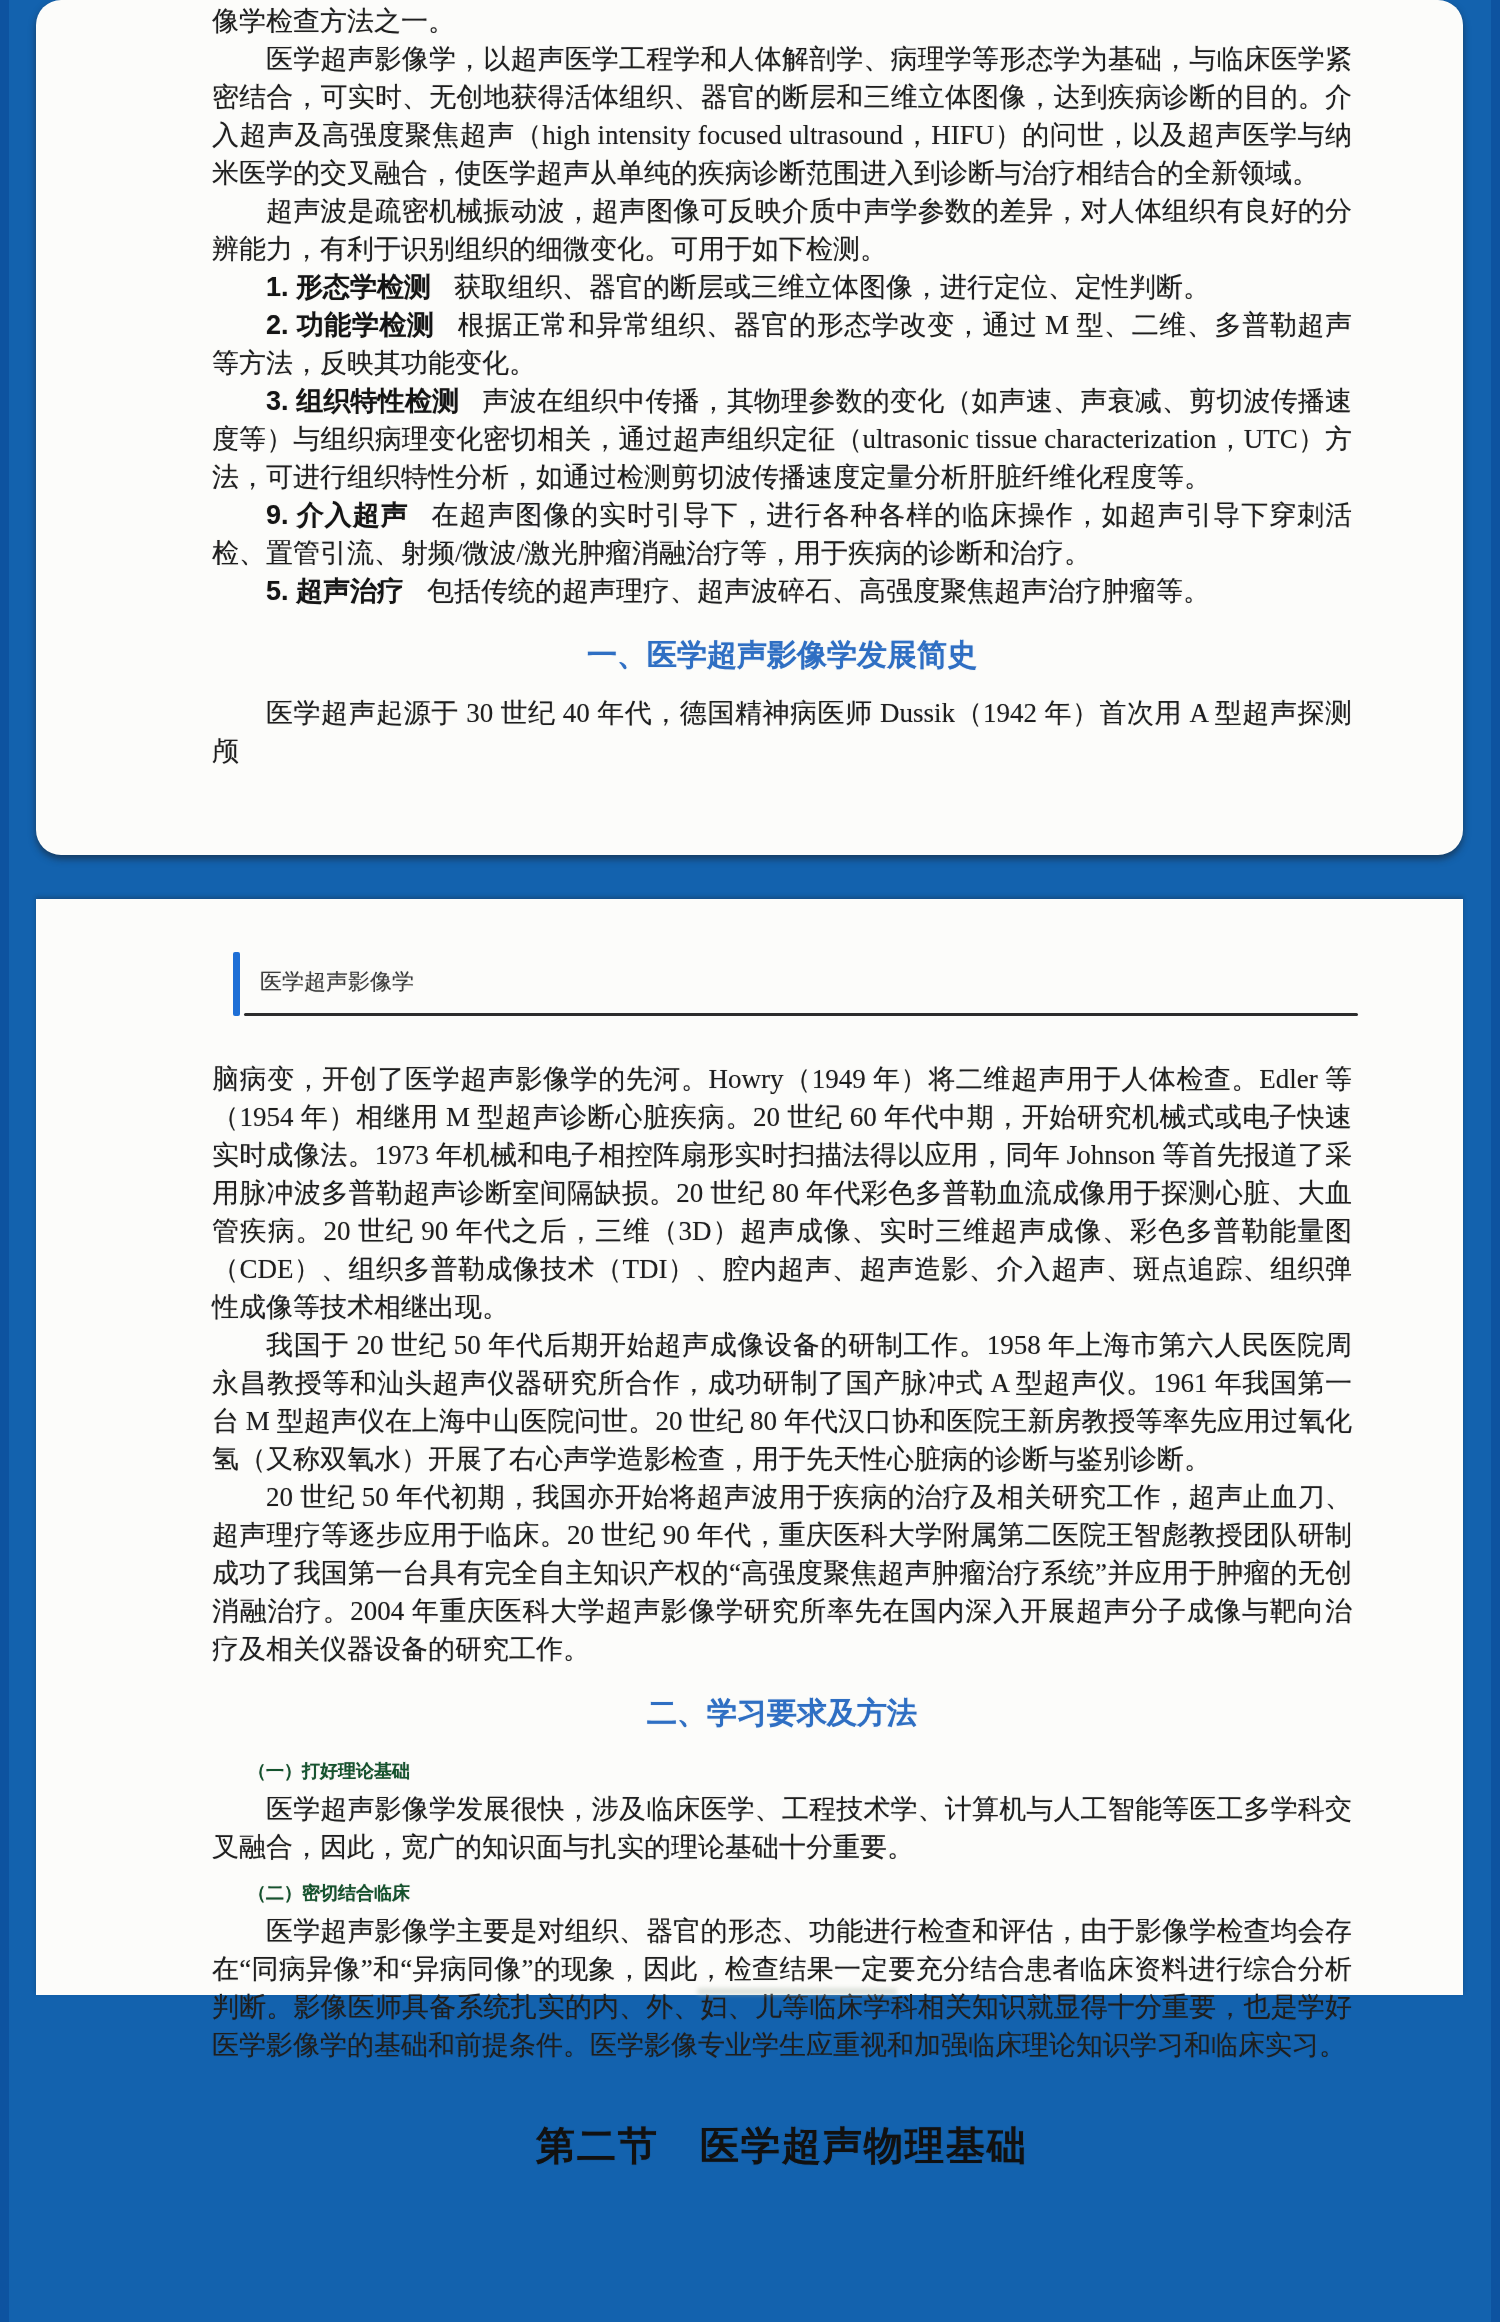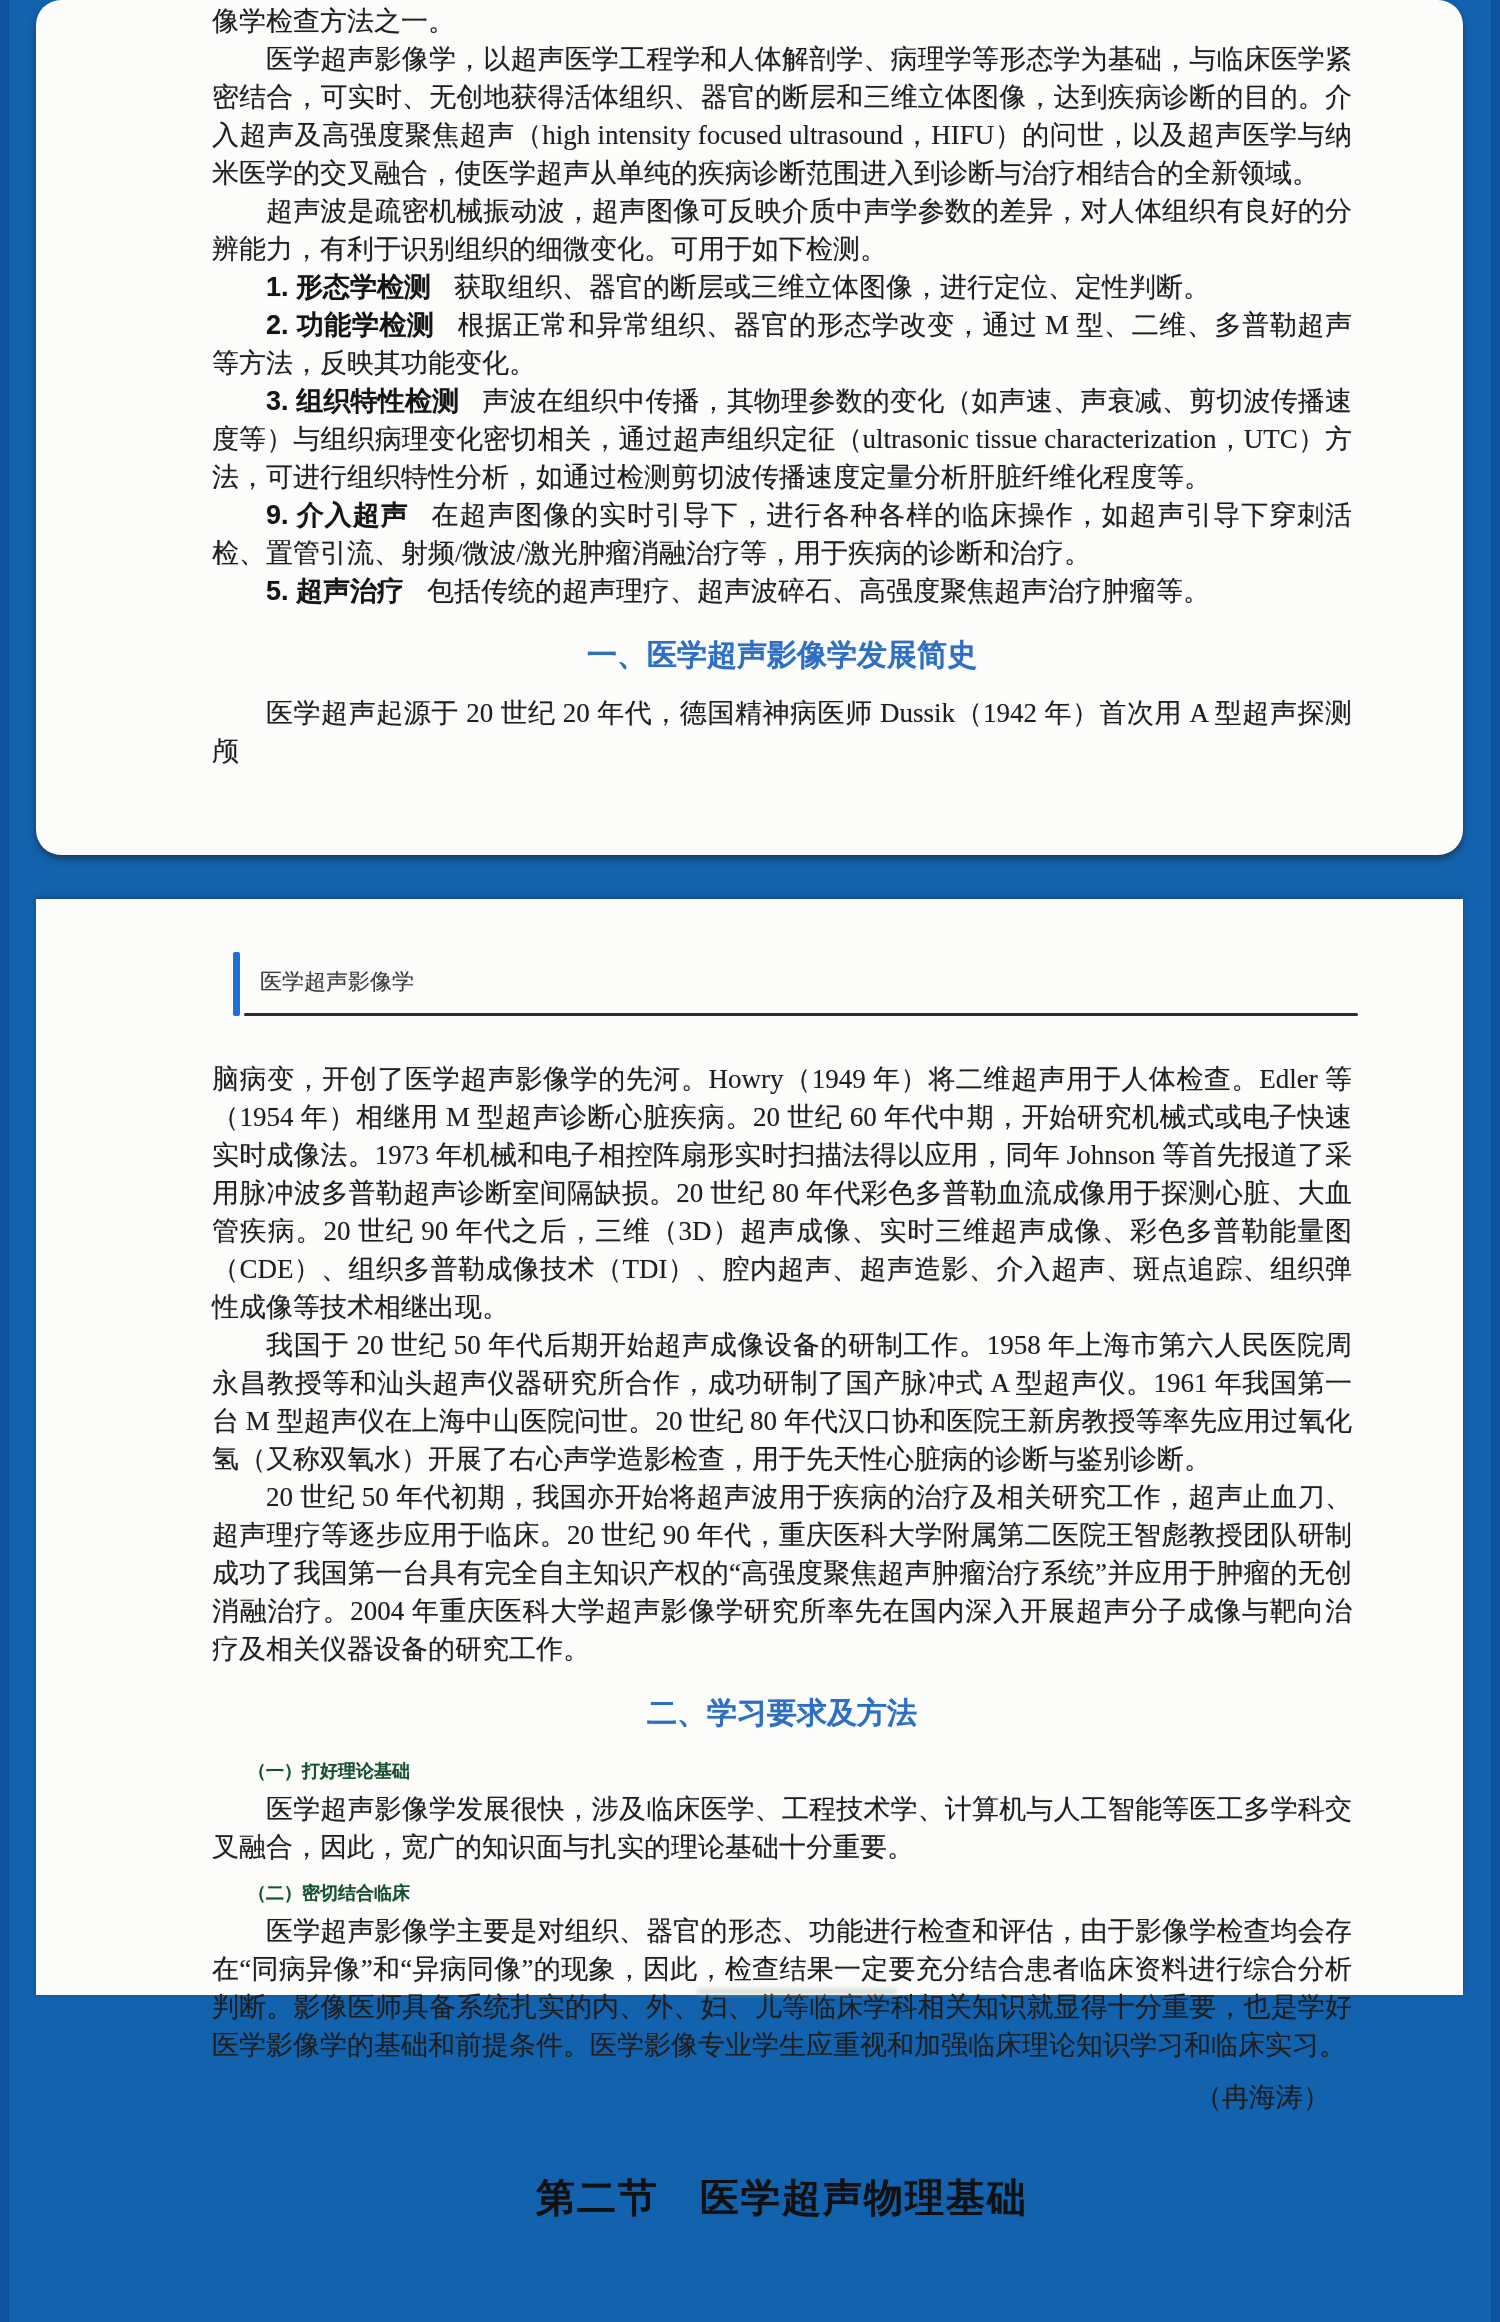--- a/index.html
+++ b/index.html
@@ -80,21 +80,21 @@
     <p class="body indent">医学超声影像学，以超声医学工程学和人体解剖学、病理学等形态学为基础，与临床医学紧密结合，可实时、无创地获得活体组织、器官的断层和三维立体图像，达到疾病诊断的目的。介入超声及高强度聚焦超声（high intensity focused ultrasound，HIFU）的问世，以及超声医学与纳米医学的交叉融合，使医学超声从单纯的疾病诊断范围进入到诊断与治疗相结合的全新领域。</p>
     <p class="body indent">超声波是疏密机械振动波，超声图像可反映介质中声学参数的差异，对人体组织有良好的分辨能力，有利于识别组织的细微变化。可用于如下检测。</p>
 
     <p class="body indent"><span class="item-label">1. 形态学检测</span><span>获取组织、器官的断层或三维立体图像，进行定位、定性判断。</span></p>
     <p class="body indent"><span class="item-label">2. 功能学检测</span><span>根据正常和异常组织、器官的形态学改变，通过 M 型、二维、多普勒超声等方法，反映其功能变化。</span></p>
     <p class="body indent"><span class="item-label">3. 组织特性检测</span><span>声波在组织中传播，其物理参数的变化（如声速、声衰减、剪切波传播速度等）与组织病理变化密切相关，通过超声组织定征（ultrasonic tissue characterization，UTC）方法，可进行组织特性分析，如通过检测剪切波传播速度定量分析肝脏纤维化程度等。</span></p>
     <p class="body indent"><span class="item-label">9. 介入超声</span><span>在超声图像的实时引导下，进行各种各样的临床操作，如超声引导下穿刺活检、置管引流、射频/微波/激光肿瘤消融治疗等，用于疾病的诊断和治疗。</span></p>
     <p class="body indent"><span class="item-label">5. 超声治疗</span><span>包括传统的超声理疗、超声波碎石、高强度聚焦超声治疗肿瘤等。</span></p>
 
     <h2 class="blue-heading">一、医学超声影像学发展简史</h2>
-    <p class="body indent">医学超声起源于 20 世纪 20 年代，德国精神病医师 Dussik（1942 年）首次用 A 型超声探测颅</p>
+    <p class="body indent">医学超声起源于 30 世纪 40 年代，德国精神病医师 Dussik（1942 年）首次用 A 型超声探测颅</p>
   </div>
 </section>
 
 <section class="page page-2">
   <header class="running-header">
     <span class="rh-bar"></span>
     <span class="rh-label">医学超声影像学</span>
     <div class="rh-rule"></div>
   </header>
 
@@ -106,19 +106,18 @@
     </div>
 
     <h2 class="blue-heading">二、学习要求及方法</h2>
 
     <p class="subhead">（一）打好理论基础</p>
     <p class="body indent sub-body">医学超声影像学发展很快，涉及临床医学、工程技术学、计算机与人工智能等医工多学科交叉融合，因此，宽广的知识面与扎实的理论基础十分重要。</p>
 
     <p class="subhead">（二）密切结合临床</p>
     <p class="body indent sub-body">医学超声影像学主要是对组织、器官的形态、功能进行检查和评估，由于影像学检查均会存在“同病异像”和“异病同像”的现象，因此，检查结果一定要充分结合患者临床资料进行综合分析判断。影像医师具备系统扎实的内、外、妇、儿等临床学科相关知识就显得十分重要，也是学好医学影像学的基础和前提条件。医学影像专业学生应重视和加强临床理论知识学习和临床实习。</p>
 
-    <p class="signature">（冉海涛）</p>
 
     <h1 class="section-title">第二节　医学超声物理基础</h1>
   </div>
 
   <div class="cutoff-smudge"></div>
 </section>
 
 </body></html>

